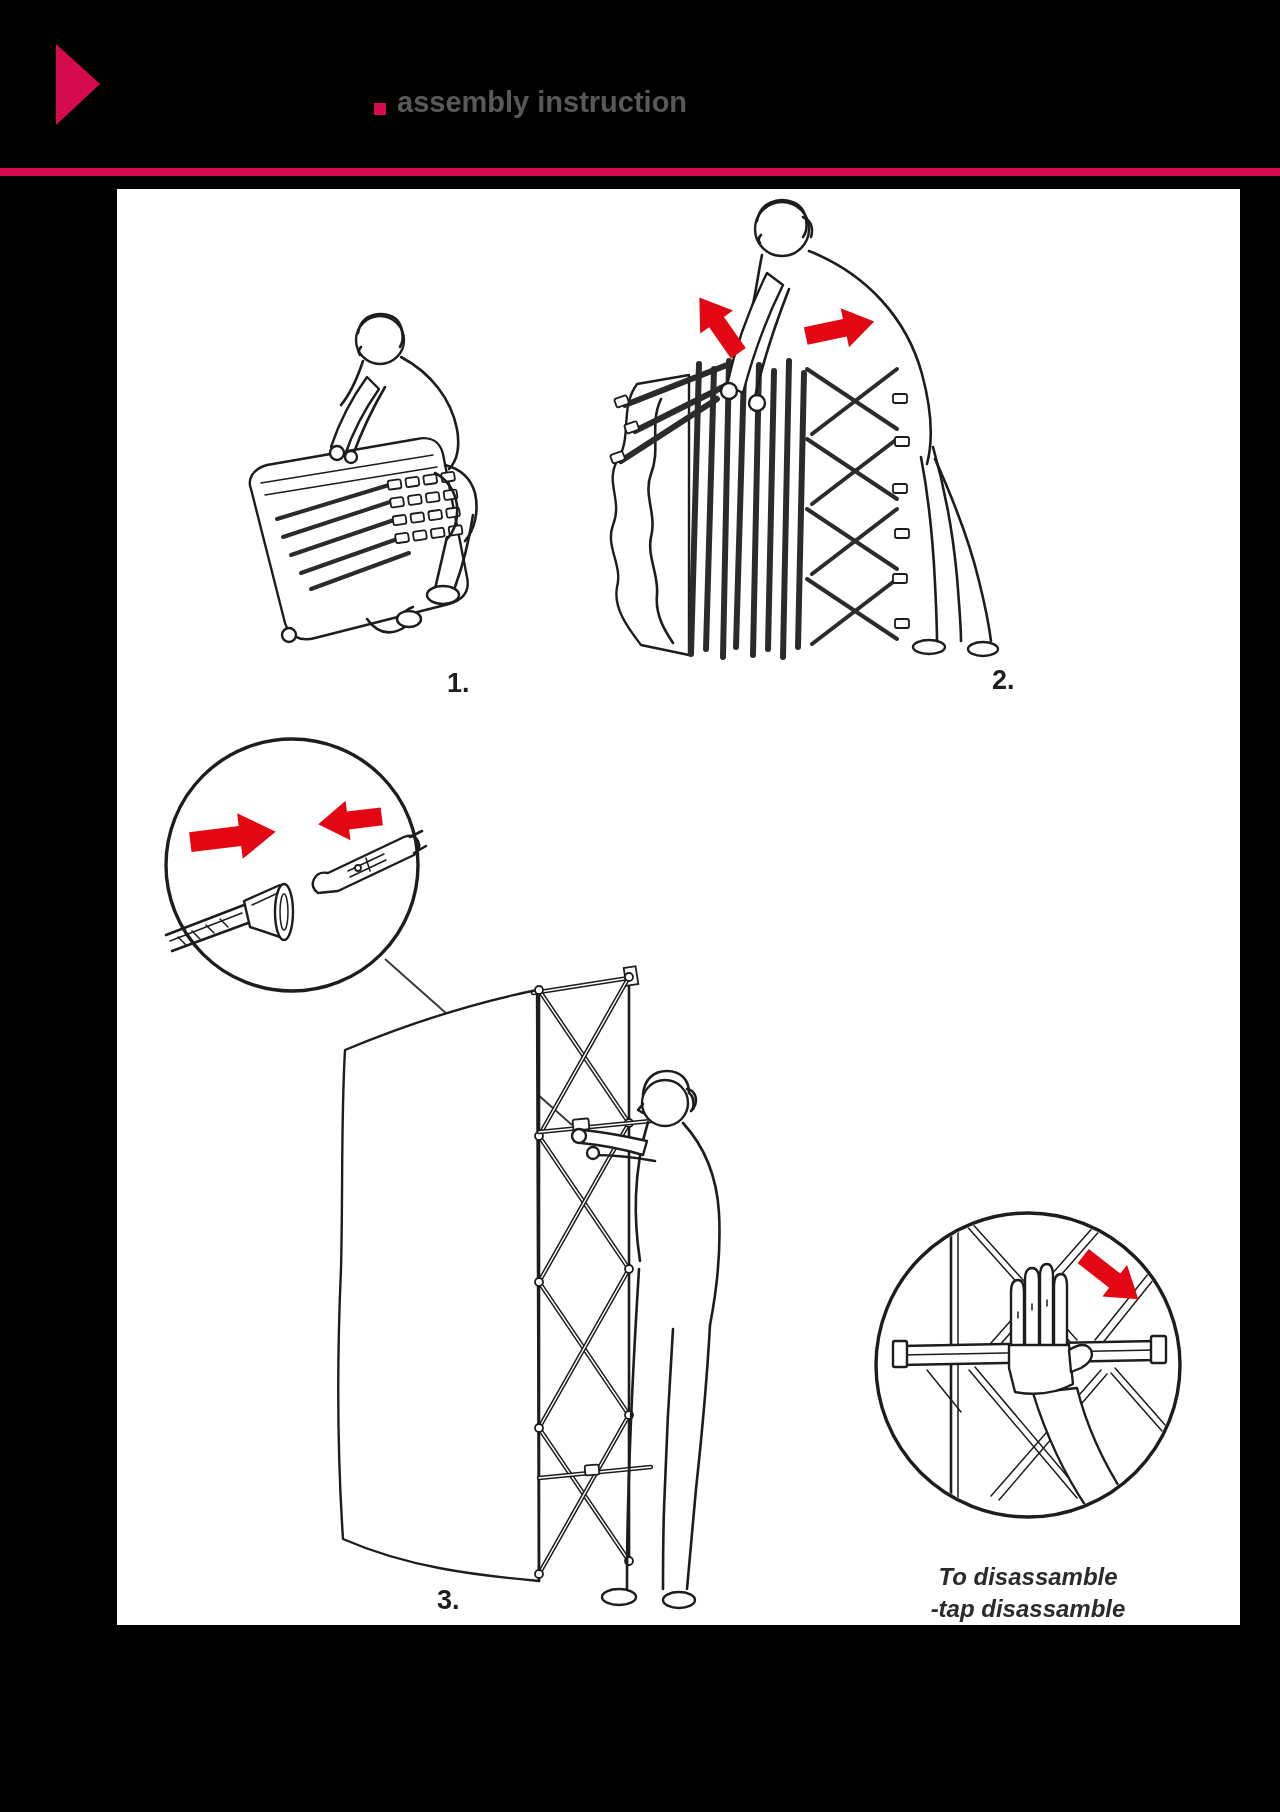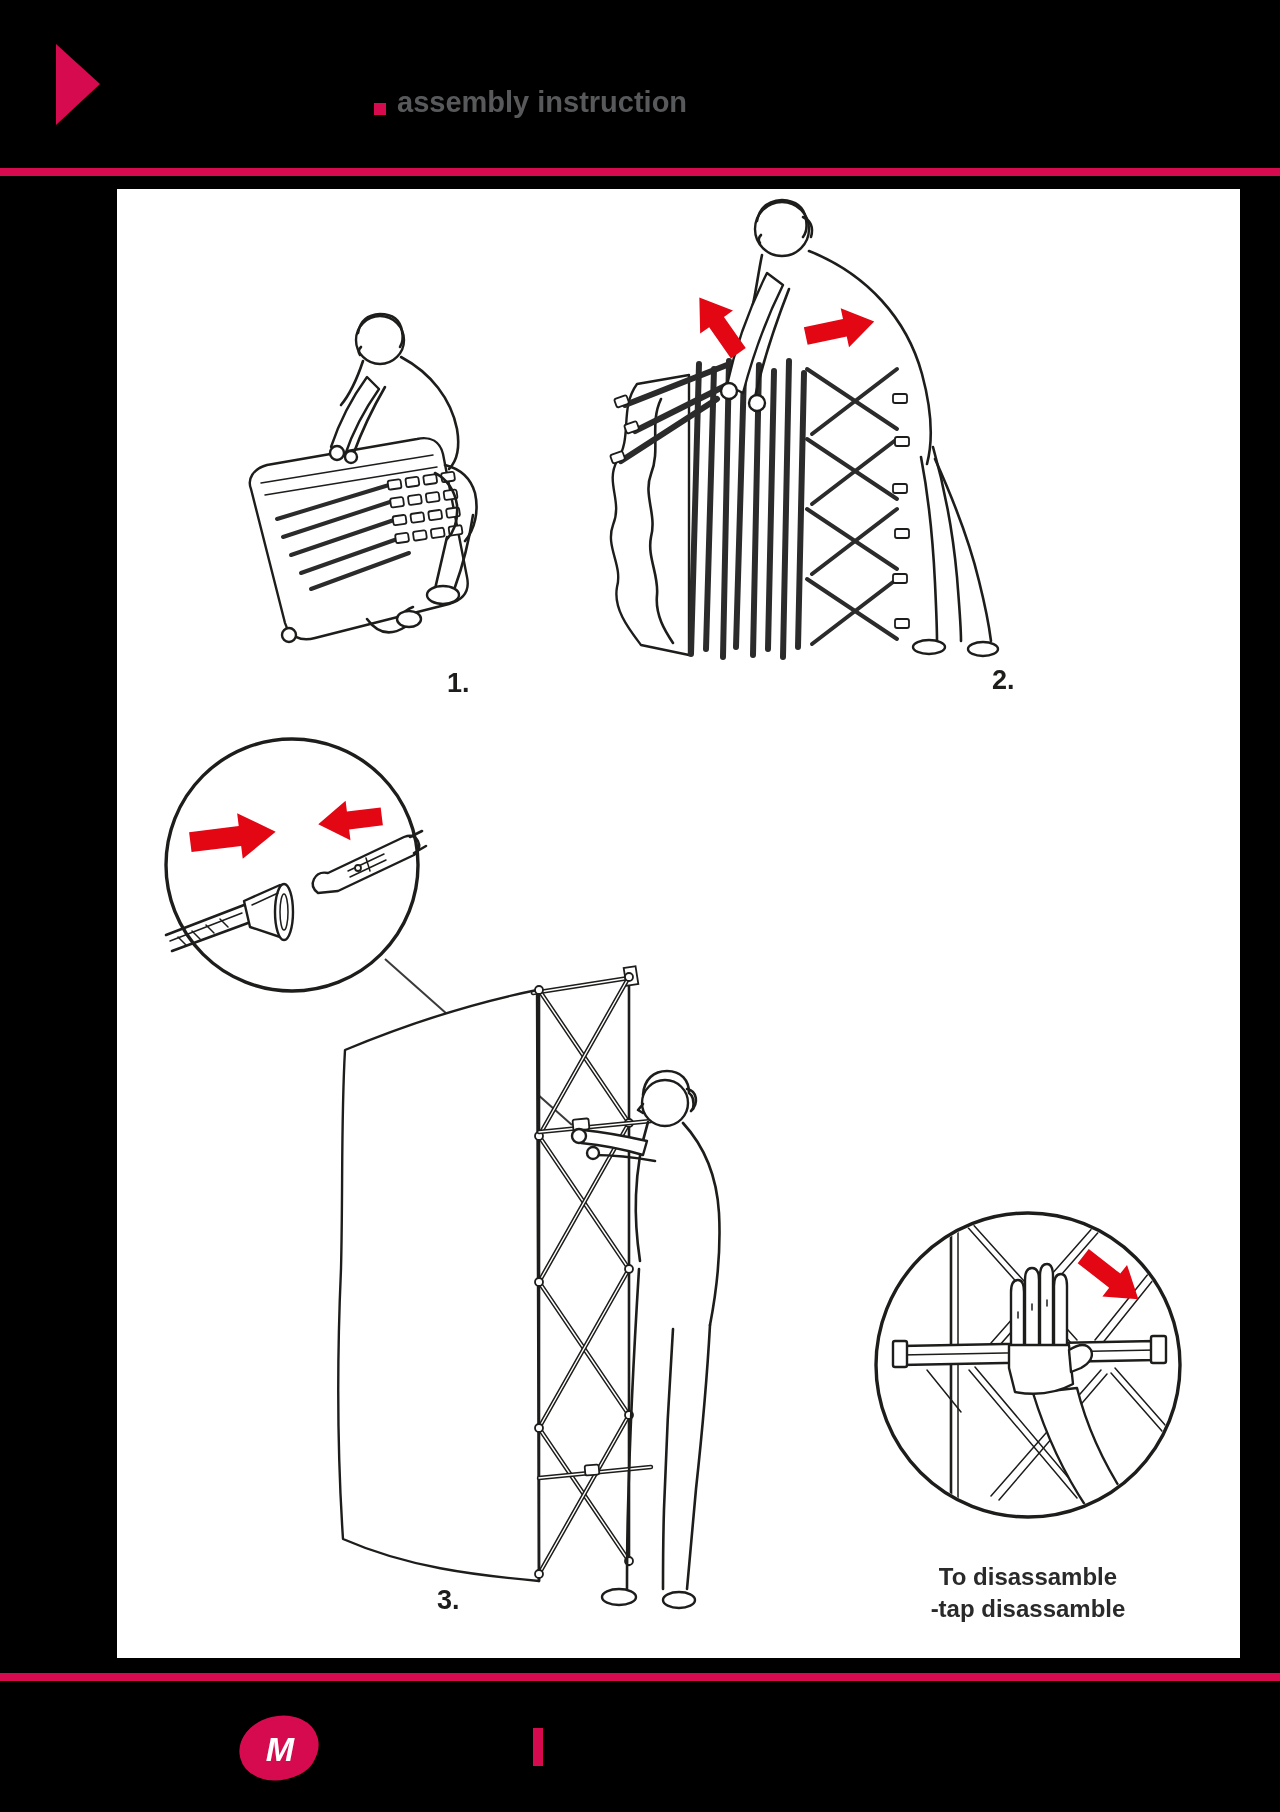--- a/index.html
+++ b/index.html
@@ -1,27 +1,27 @@
 <!DOCTYPE html>
 <html><head>
 <meta charset="utf-8">
 <style>
   html,body{margin:0;padding:0;background:#000;}
-  .page{position:relative;width:1280px;height:1812px;background:#000;overflow:hidden;
+  .page{position:relative;width:1280px;height:1625px;background:#000;overflow:hidden;
         font-family:"Liberation Sans",sans-serif;}
   .abs{position:absolute;}
   .rule{left:0;width:1280px;height:8px;background:#d60a4f;}
   .rule-top{top:168px;}
   .rule-bottom{top:1673px;}
   .panel{left:117px;top:189px;width:1123px;height:1469px;background:#fff;}
   .page-title{left:397px;top:86px;font-size:29px;font-weight:bold;color:#58595b;}
   .title-bullet{left:374px;top:103px;width:12px;height:12px;background:#d60a4f;}
   .step-label{position:absolute;font-weight:bold;font-size:27px;color:#1d1d1b;}
   .caption{position:absolute;left:743px;top:1372px;width:336px;text-align:center;
-           font-weight:bold;font-size:24px;line-height:32px;color:#2a2a2a;}
+           font-weight:bold;font-size:24px;line-height:32px;color:#2a2a2a;font-style:italic;}
   .divider-bar{left:533px;top:1728px;width:10px;height:38px;background:#d60a4f;}
   
   .ln{fill:none;stroke:#1d1d1b;stroke-width:2.6;stroke-linecap:round;stroke-linejoin:round;}
   .lnthin{fill:none;stroke:#1d1d1b;stroke-width:1.5;stroke-linecap:round;}
   .wfill{fill:#fff;stroke:#1d1d1b;stroke-width:2.4;stroke-linejoin:round;}
   .tube{fill:none;stroke:#2b2b2b;stroke-width:6;stroke-linecap:round;}
   .tube2{fill:none;stroke:#2b2b2b;stroke-width:4;stroke-linecap:round;}
   .nub{fill:#fff;stroke:#1d1d1b;stroke-width:1.8;}
   .bar{fill:none;stroke:#1d1d1b;stroke-width:4.4;stroke-linecap:round;}
   .barcore{fill:none;stroke:#fff;stroke-width:1.4;stroke-linecap:round;}

